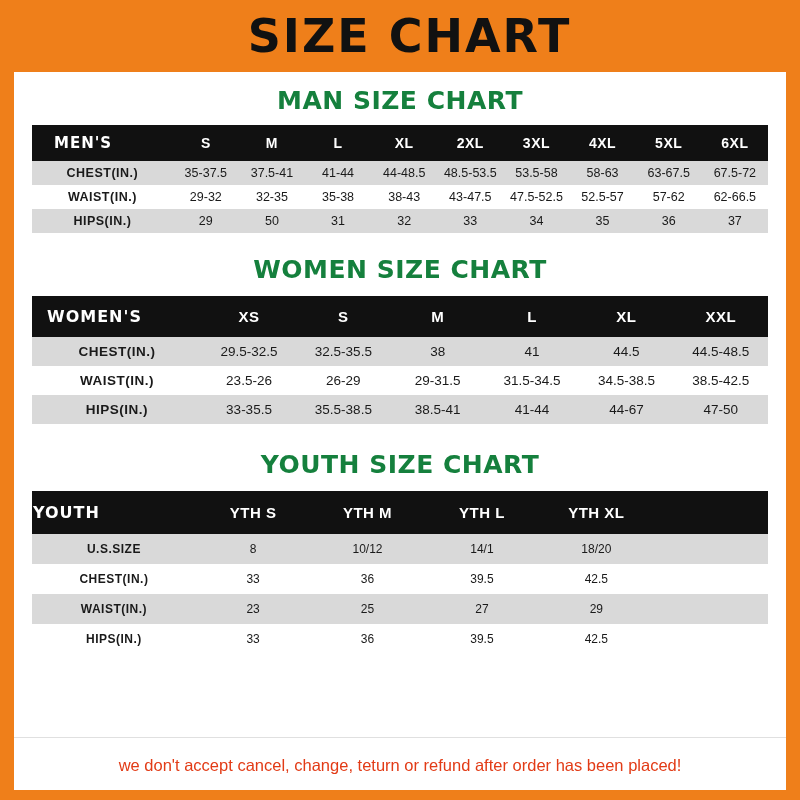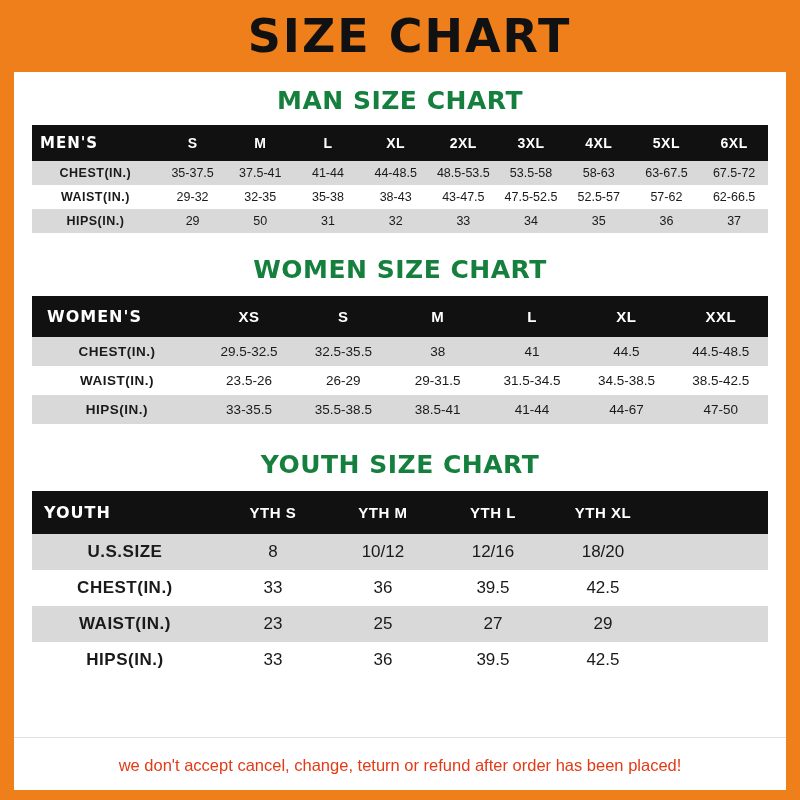--- a/index.html
+++ b/index.html
@@ -76,21 +76,21 @@
   table.size-table thead th {
     background: #111111;
     color: #ffffff;
     font-size: 14px;
     padding: 9px 1px;
     font-weight: bold;
     letter-spacing: 0.5px;
   }
   table.size-table thead th.label-col {
     text-align: left;
-    padding-left: 8px;
+    padding-left: 22px;
     font-family: "DejaVu Sans", sans-serif;
     font-size: 15px;
     letter-spacing: 1px;
   }
   table.size-table tbody td.label-col {
     font-weight: bold;
     letter-spacing: 0.5px;
     font-size: 12.5px;
   }
   table.size-table tbody tr.alt td {
@@ -98,22 +98,22 @@
   }
   table.size-table tbody tr.plain td {
     background: #ffffff;
   }
 
   
   #women-table th, #women-table td { font-size: 13.5px; padding: 7px 1px; }
   #women-table thead th { font-size: 15px; padding: 11px 15px; }
   #women-table thead th.label-col { font-size: 16px; }
 
-  #youth-table th, #youth-table td { font-size: 17px; padding: 8px 1px; }
-  #youth-table thead th { font-size: 15px; padding: 12px 12px; }
+  #youth-table th, #youth-table td { font-size: 12px; padding: 8px 1px; }
+  #youth-table thead th { font-size: 15px; padding: 12px 1px; }
   #youth-table thead th.label-col { font-size: 16px; }
 
   .footer-note {
     margin: 0;
     padding: 16px 20px 14px 20px;
     color: #e23b16;
     font-size: 16.5px;
     line-height: 1.35;
     text-align: center;
     font-family: "Liberation Sans", sans-serif;
@@ -247,21 +247,21 @@
           <th>YTH L</th>
           <th>YTH XL</th>
           <th></th>
         </tr>
       </thead>
       <tbody>
         <tr class="alt">
           <td class="label-col">U.S.SIZE</td>
           <td>8</td>
           <td>10/12</td>
-          <td>12/16</td>
+          <td>14/1</td>
           <td>18/20</td>
           <td></td>
         </tr>
         <tr class="plain">
           <td class="label-col">CHEST(IN.)</td>
           <td>33</td>
           <td>36</td>
           <td>39.5</td>
           <td>42.5</td>
           <td></td>

